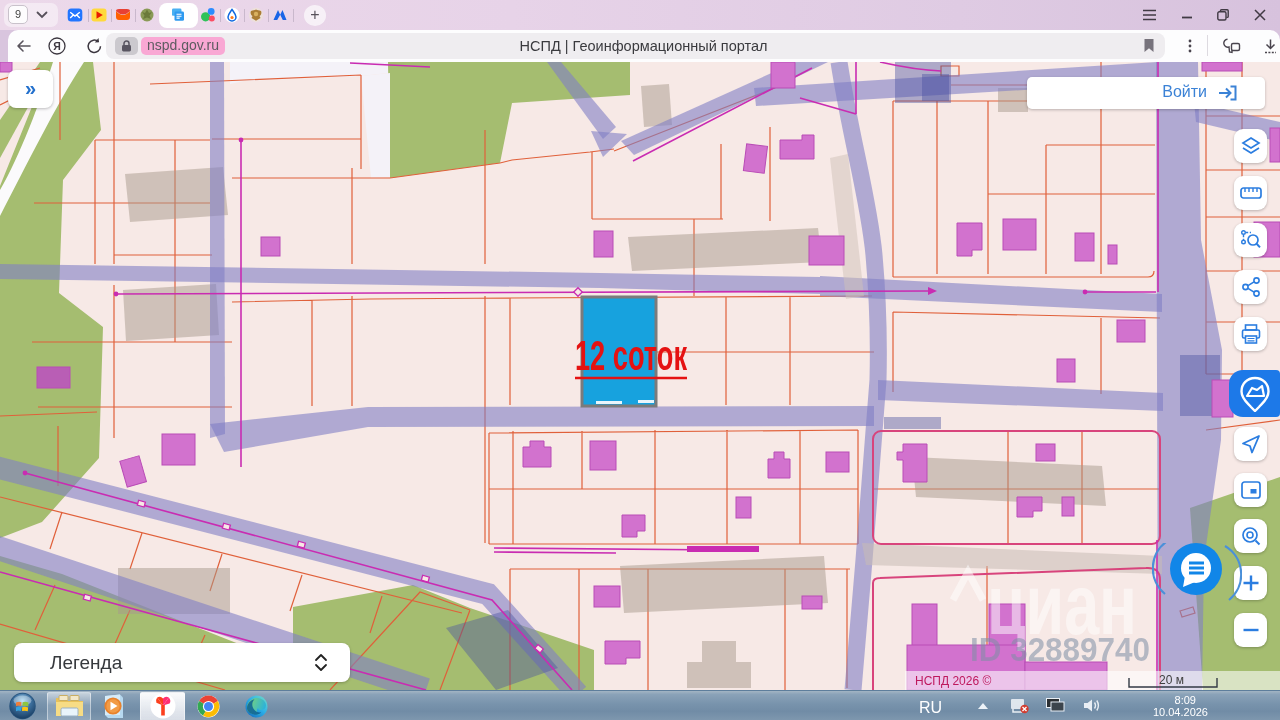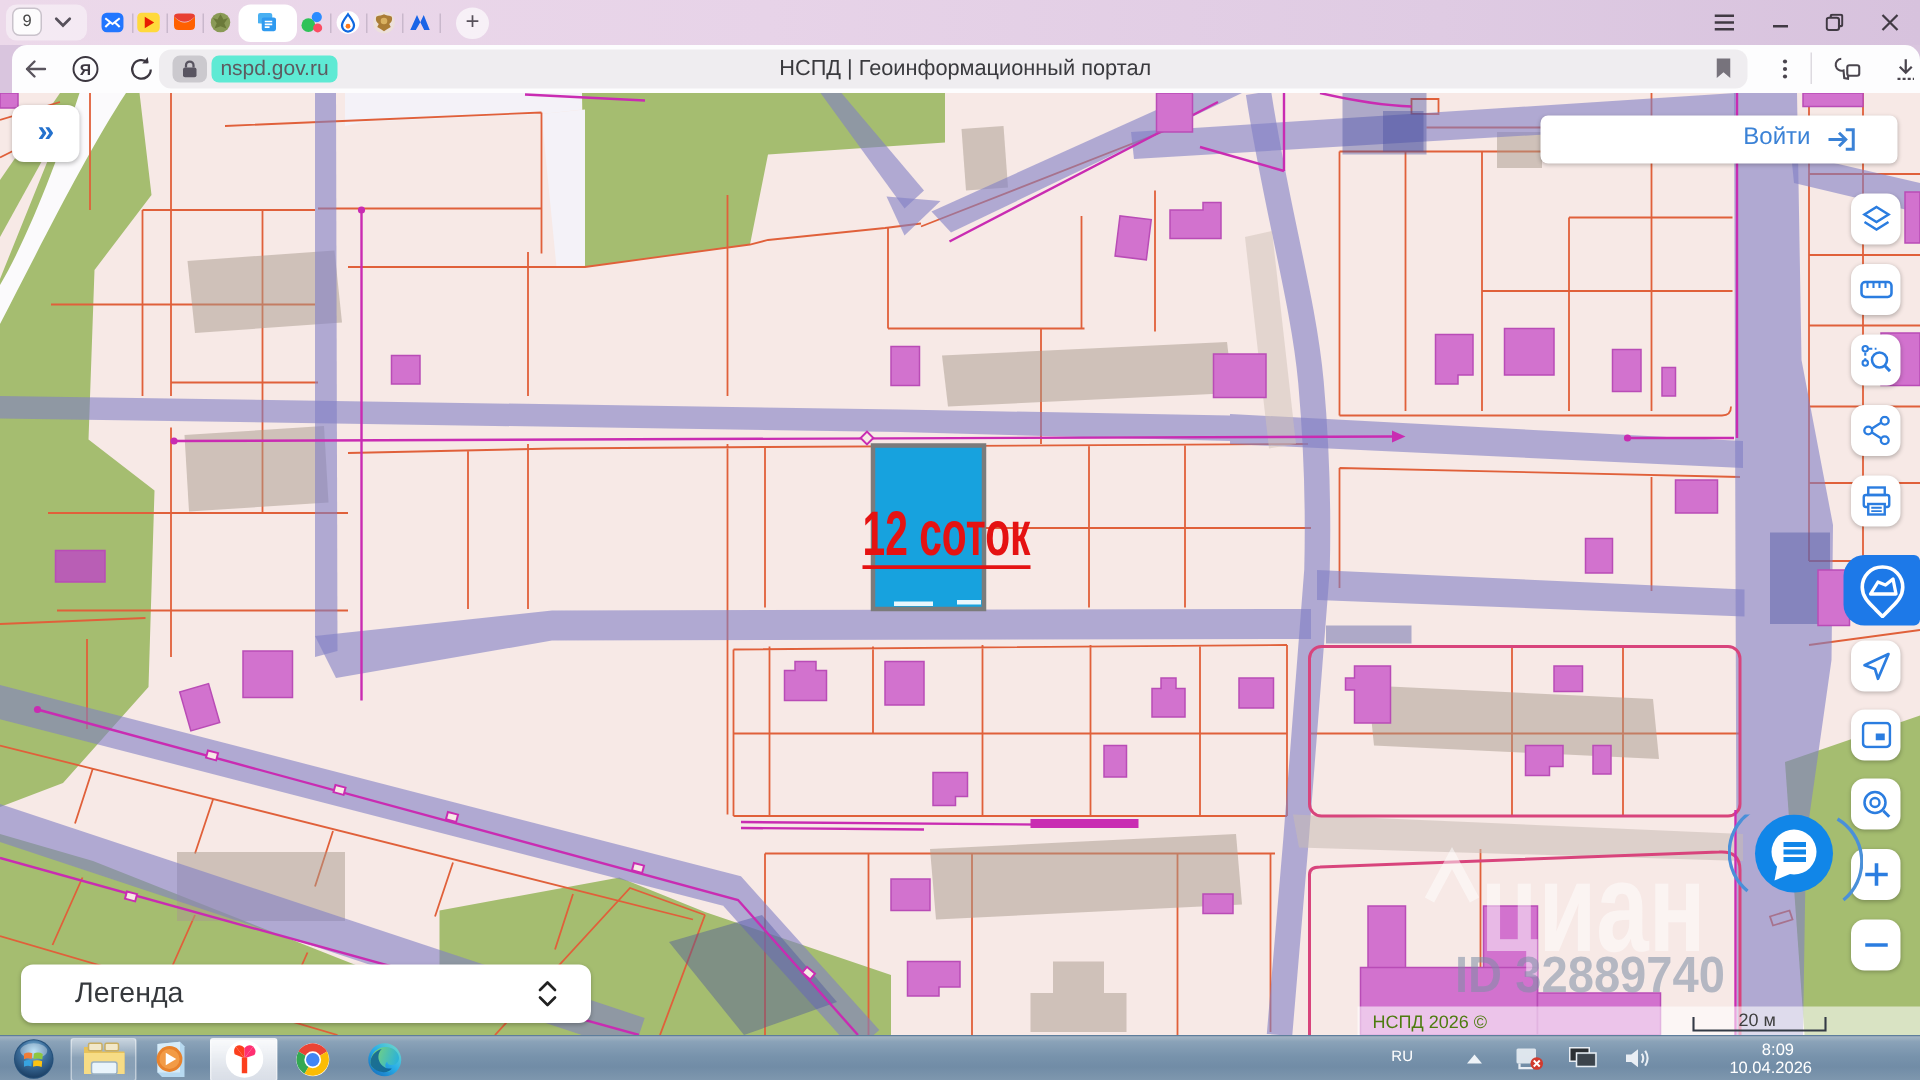--- a/index.html
+++ b/index.html
@@ -14,38 +14,38 @@
   .pin { position:absolute; top:7px; width:16px; height:16px; }
   .sep { position:absolute; top:9px; width:1px; height:13px; background:#c9b8cc; }
   #activetab { position:absolute; left:159px; top:3px; width:39px; height:25px; background:#fff; border-radius:8px; }
   #plusbtn { position:absolute; left:304px; top:5px; width:22px; height:21px; background:rgba(255,255,255,.65); border-radius:50%;
     color:#57505a; font-size:16px; text-align:center; line-height:20px; font-weight:400;}
   
   #addr { position:absolute; left:0; top:30px; width:1280px; height:32px; background:#d9c5de; }
   #addrbar { position:absolute; left:8px; top:0px; width:1272px; height:32px; background:#fdfdfe; border-radius:10px 10px 0 0; }
   #urlfield { position:absolute; left:98px; top:3px; width:1059px; height:26px; background:#efedf0; border-radius:8px; }
   #lockchip { position:absolute; left:9px; top:4px; width:23px; height:18px; background:#cbc9ce; border-radius:5px; }
-  #urlchip { position:absolute; left:35px; top:4px; width:84px; height:18px; background:#5eead4; border-radius:5px;
+  #urlchip { position:absolute; left:35px; top:4px; width:84px; height:18px; background:#f9a8d4; border-radius:5px;
      font-size:14px; color:#5d5b60; text-align:center; line-height:17px;}
   #ptitle { position:absolute; left:0; right:0; top:5px; text-align:center; font-size:14.5px; color:#3a3a3e;padding-left:16px; }
   
   #map { position:absolute; left:0; top:62px; width:1280px; height:628px; overflow:hidden; }
   
   .card { position:absolute; background:#fff; border-radius:8px; box-shadow:0 1px 3px rgba(0,0,0,.25); }
   #expand { left:8px; top:8px; width:45px; height:38px; color:#2471cd; font-size:20px; text-align:center; line-height:36px; font-weight:bold;}
   #login { left:1027px; top:15px; width:238px; height:32px; border-radius:5px; }
   #login span { position:absolute; right:58px; top:6px; font-size:16px; color:#3b82d6;text-align:right; }
   .sq { position:absolute; left:1234px; width:33px; height:34px; background:#fff; border-radius:9px; box-shadow:0 1px 3px rgba(0,0,0,.25); }
   .sq svg { position:absolute; left:50%; top:50%; transform:translate(-50%,-50%); }
   #bluebtn { position:absolute; left:1229px; top:308px; width:51px; height:47px; background:#1d79e8; border-radius:14px 4px 4px 14px; }
   #chatw { position:absolute; left:1152px; top:481px; width:90px; height:60px; }
-  #legend { left:14px; top:581px; width:380px; height:39px; }
+  #legend { left:14px; top:581px; width:336px; height:39px; }
   #legend span { position:absolute; left:36px; top:9px; font-size:19px; color:#36393d; }
   #scalestrip { position:absolute; left:905px; top:609px; width:375px; height:19px; background:rgba(255,255,255,.58); }
-  #scalestrip b { position:absolute; left:10px; top:3px; font-size:12px; color:#4d7c0f; font-weight:normal; }
+  #scalestrip b { position:absolute; left:10px; top:3px; font-size:12px; color:#be185d; font-weight:normal; }
   
   #taskbar { position:absolute; left:0; top:690px; width:1280px; height:30px;
     background:linear-gradient(180deg,#a3b5c4 0%, #8aa2b8 12%, #7893ac 45%, #718ca6 70%, #7e97ae 100%);
     border-top:1px solid #5e7e9c; }
   .tbox { position:absolute; top:1px; height:29px; border:1px solid rgba(255,255,255,.45); border-radius:2px;
     background:linear-gradient(180deg,rgba(255,255,255,.5),rgba(255,255,255,.15) 45%, rgba(210,225,240,.25)); }
   #tright { position:absolute; right:0; top:0; height:30px; color:#fff; font-size:11px; }
 </style>
 </head>
 <body>
@@ -501,21 +501,21 @@
       <linearGradient id="edg2" x1="0" y1="0" x2="1" y2="0.3">
             <stop offset="0%" stop-color="#86d96a"></stop>
             <stop offset="100%" stop-color="#2eb3d6"></stop>
           </linearGradient>
         </defs>
       <circle cx="11.5" cy="11.5" r="11" fill="url(#edg1)"></circle>
       <path d="M2 13.5 C2 7 7 3 12 3 C17.5 3 21 6.8 21 10.3 C21 13.1 19 15 16.1 15 C14.1 15 13 14 13.2 12.7 C10.8 14.6 11.8 17.8 15.2 19.3 C10 20.4 2 18.3 2 13.5 Z" fill="url(#edg2)"></path>
       <path d="M2 13.5 C2 9 5 5.5 9.5 4.3 C7.2 6.5 6.8 9.8 7.8 12.3 C9.2 15.9 12.8 17.9 16.2 17.3 C14.8 19.2 12.3 20.2 9.8 19.7 C5.3 18.8 2 16.5 2 13.5 Z" fill="#0d5f94" opacity=".85"></path>
     </svg>
     <div id="tright">
-      <span style="position:absolute;right:338px;top:8px;font-size:10px">RU</span>
+      <span style="position:absolute;right:338px;top:8px;font-size:16px">RU</span>
       <svg style="position:absolute;right:292px;top:11px" width="10" height="8" viewBox="0 0 10 8">
           <path d="M0 7 L5 1 L10 7 Z" fill="#eef3f8"></path>
         </svg>
       <svg style="position:absolute;right:250px;top:6px" width="20" height="17" viewBox="0 0 20 17">
           <rect x="1" y="2" width="13" height="10" rx="1" fill="#e9eef4" opacity=".9"></rect>
           <path d="M3 12 v3 h9" stroke="#e9eef4" stroke-width="1.5" fill="none"></path>
           <circle cx="14.5" cy="12" r="4.2" fill="#d23b2e"></circle>
           <path d="M12.5 10 l4 4 m0 -4 l-4 4" stroke="#fff" stroke-width="1.3"></path>
         </svg>
       <svg style="position:absolute;right:215px;top:7px" width="19" height="15" viewBox="0 0 19 15">

